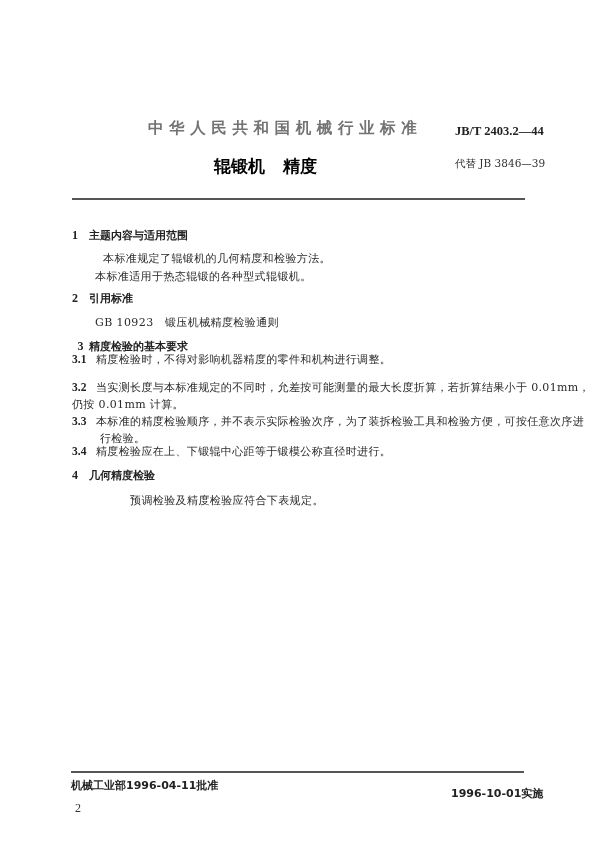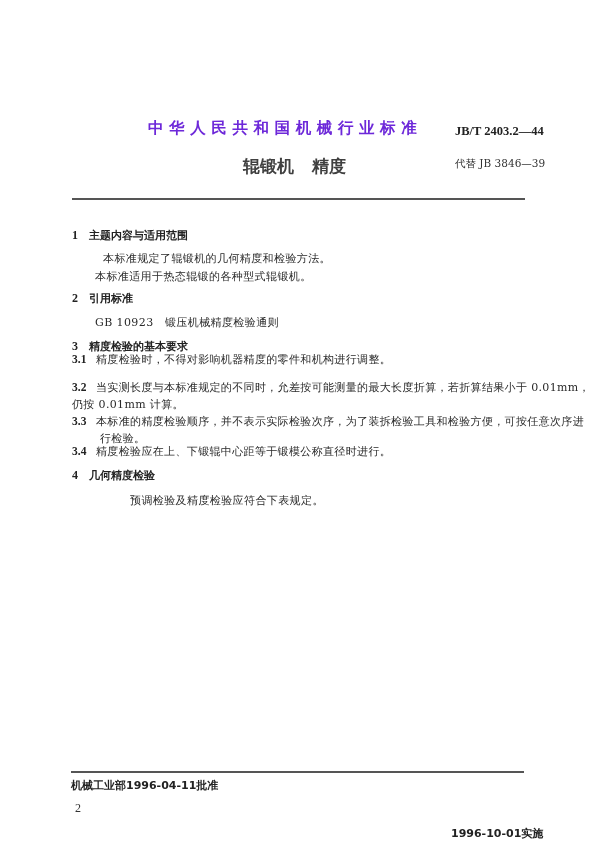--- a/index.html
+++ b/index.html
@@ -17,36 +17,35 @@
     }
     .abs { position: absolute; white-space: nowrap; }
 
     
     .std-title {
       left: 148px; top: 118px;
       font-family: "DejaVu Sans", "Liberation Sans", sans-serif;
       font-weight: bold;
       font-size: 15.5px;
       letter-spacing: 5.6px;
-      color: #6d28d9;
+      color: #737373;
     }
     .std-number {
       left: 455px; top: 124px;
       font-family: "Liberation Serif", "DejaVu Serif", serif;
       font-weight: bold;
       font-size: 12.5px;
       color: #222;
     }
     .doc-title {
       left: 214px; top: 155px;
       font-family: "DejaVu Sans", "Liberation Sans", sans-serif;
       font-weight: bold;
       font-size: 17px;
-      color: #404040;
-      margin-left: 29px;
+      color: #000000;
     }
     .doc-title .gap { display: inline-block; width: 18px; }
     .replaces {
       left: 455px; top: 157px;
       font-size: 10.5px;
       color: #333;
     }
     .rule {
       position: absolute;
       height: 2px;
@@ -90,21 +89,20 @@
       font-weight: bold;
       font-size: 11px;
       color: #222;
     }
     .footer-right {
       left: 451px; top: 786px;
       font-family: "DejaVu Sans", "Liberation Sans", sans-serif;
       font-weight: bold;
       font-size: 11px;
       color: #222;
-      margin-top: 40px;
     }
     .page-num {
       left: 75px; top: 801px;
       font-family: "Liberation Serif", "DejaVu Serif", serif;
       font-size: 12px;
       color: #333;
     }
   </style>
 </head>
 <body>
@@ -122,21 +120,21 @@
   <span class="num">1</span><span>主题内容与适用范围</span>
 </div>
 <div class="abs p" style="left:95px; top:251px;margin-left:8px;">本标准规定了辊锻机的几何精度和检验方法。</div>
 <div class="abs p" style="left:95px; top:269px;">本标准适用于热态辊锻的各种型式辊锻机。</div>
 
 <div class="abs h" style="left:72px; top:291px;">
   <span class="num">2</span><span>引用标准</span>
 </div>
 <div class="abs p" style="left:95px; top:315px;">GB 10923　锻压机械精度检验通则</div>
 
-<div class="abs h" style="left:72px; top:339px;">
+<div class="abs h" style="left:72px; top:339px;text-align:center;">
   <span class="num">3</span><span>精度检验的基本要求</span>
 </div>
 
 <div class="abs sub" style="left:72px; top:352px;">
   <span class="snum">3.1</span><span>精度检验时，不得对影响机器精度的零件和机构进行调整。</span>
 </div>
 <div class="abs sub" style="left:72px; top:380px;">
   <span class="snum">3.2</span><span>当实测长度与本标准规定的不同时，允差按可能测量的最大长度折算，若折算结果小于 0.01mm，</span>
 </div>
 <div class="abs sub" style="left:72px; top:397px;">仍按 0.01mm 计算。</div>

